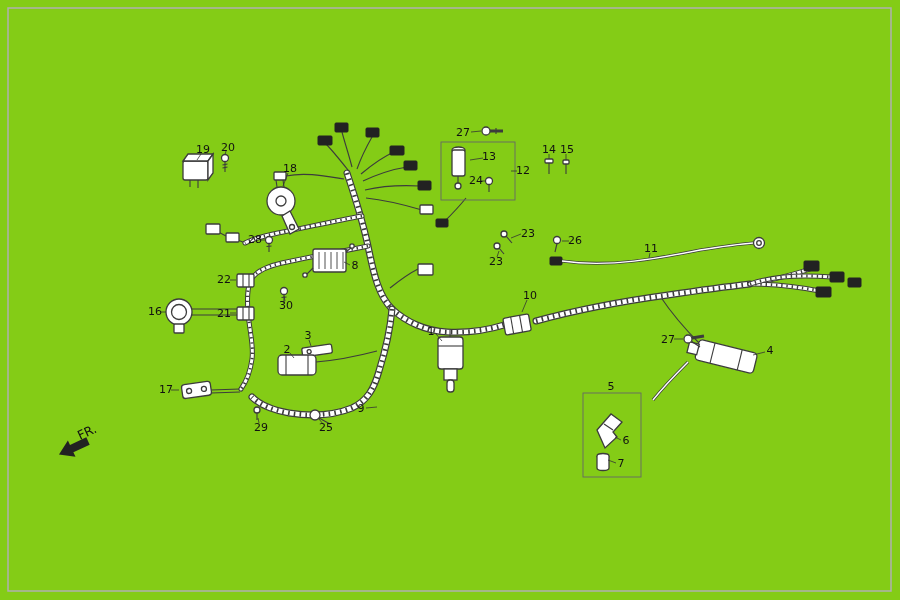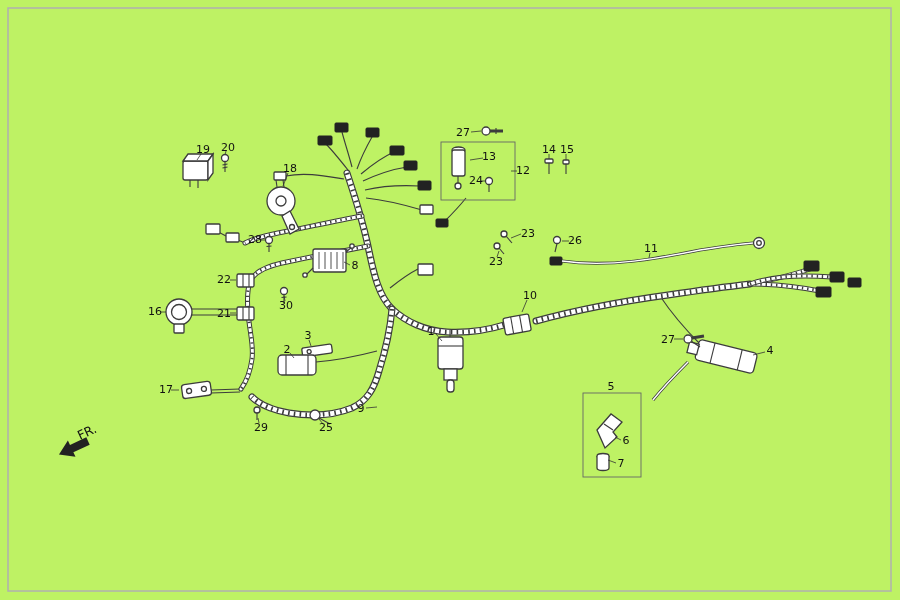--- a/index.html
+++ b/index.html
@@ -1,16 +1,16 @@
 <!DOCTYPE html>
 <html><head>
 <meta charset="utf-8">
 <style>
   html,body{margin:0;padding:0;background:#fff;}
-  #stage{position:relative;width:900px;height:600px;background:#bef264;overflow:hidden;
+  #stage{position:relative;width:900px;height:600px;background:#84cc16;overflow:hidden;
          font-family:"DejaVu Sans",sans-serif;}
   svg{position:absolute;left:0;top:0;}
   .part{fill:#fff;stroke:#3c3c3c;stroke-width:1.3;}
   .part-d{fill:#222;stroke:#222;}
   .wire{stroke:#3c3c3c;stroke-width:1.1;fill:none;}
   .wire-thick{stroke:#3c3c3c;stroke-width:3;fill:none;}
   .wire-core{stroke:#fff;stroke-width:1.4;fill:none;}
   .loom-outer{stroke:#3c3c3c;stroke-width:7;fill:none;stroke-linecap:round;}
   .loom-inner{stroke:#fff;stroke-width:4.6;fill:none;stroke-linecap:round;}
   .loom-band{stroke:#3c3c3c;stroke-width:4.6;fill:none;stroke-dasharray:1.6 4.2;}

